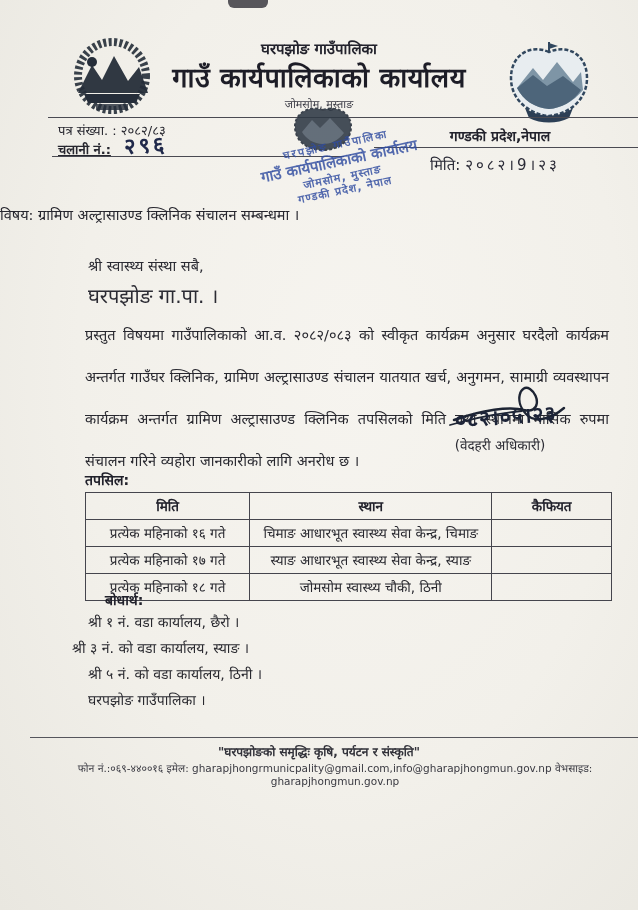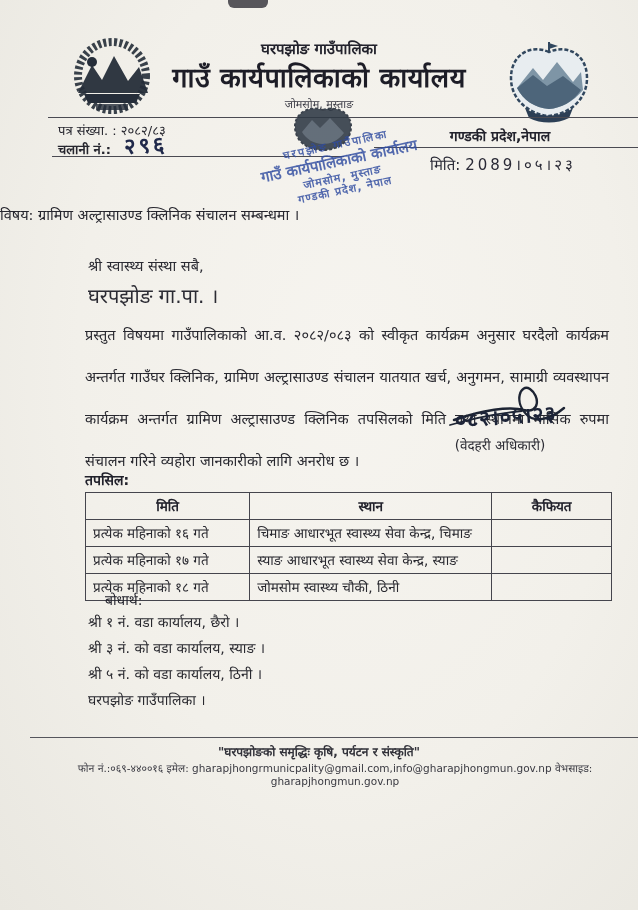--- a/index.html
+++ b/index.html
@@ -26,21 +26,21 @@
 
   
   .rule{background:#4a4a52;height:1px;}
   .rule-top{left:48px;top:117px;width:590px;}
   .rule-chalani{left:52px;top:156px;width:292px;}
   .rule-right{left:374px;top:147px;width:264px;}
   .rule-footer{left:30px;top:737px;width:608px;background:#55555c;}
 
   
   .patra{left:58px;top:121px;font-size:13px;font-weight:normal;color:#26262e;}
-  .chalani{left:58px;top:140px;font-size:13px;font-weight:bold;color:#26262e;}
+  .chalani{left:58px;top:140px;font-size:13px;font-weight:bold;color:#26262e;text-decoration:underline;}
   .chalani-val{left:124px;top:129px;font-size:22px;font-weight:bold;color:#20294a;transform:rotate(-3deg);letter-spacing:3px;}
   .province{left:380px;top:126px;width:240px;text-align:center;font-size:14px;font-weight:bold;color:#23232d;}
   .miti{left:430px;top:154px;font-size:15px;color:#2a2a36;}
   .miti .v{letter-spacing:3px;}
 
   
   .stamp{left:238px;top:138px;width:205px;text-align:center;transform:rotate(-12deg);color:rgba(47,76,160,.82);line-height:1.25;}
   .stamp .s1{font-size:11px;font-weight:bold;letter-spacing:2px;}
   .stamp .s2{font-size:15px;font-weight:bold;}
   .stamp .s3,.stamp .s4{font-size:11px;font-weight:bold;letter-spacing:1px;}
@@ -54,30 +54,30 @@
 
   
   .sig-svg{left:448px;top:380px;width:140px;height:52px;}
   .sig-date{left:455px;top:402px;font-size:21px;font-weight:bold;color:#1d2438;transform:rotate(-4deg);letter-spacing:1px;}
   .sig-name{left:400px;top:436px;width:200px;text-align:center;font-size:13.5px;color:#2c2c34;}
   .sig-title{left:390px;top:455px;width:220px;text-align:center;font-size:14px;font-weight:bold;color:#21212b;}
 
   
   .tapasil{left:85px;top:470px;font-size:14px;font-weight:bold;color:#21212b;}
   table.sched{position:absolute;left:85px;top:492px;width:527px;border-collapse:collapse;font-size:13.5px;color:#28282f;}
-  table.sched th,table.sched td{border:1.2px solid #45454d;padding:3px 7px;height:20px;}
+  table.sched th,table.sched td{border:1.2px solid #45454d;padding:3px 7px;height:20px;text-align:center;}
   table.sched th{font-weight:bold;text-align:center;color:#22222c;}
   td.c-date{width:158px;}
   td.c-place{width:242px;}
   td.c-remark{width:110px;}
 
   
-  .bodhartha{left:85px;top:590px;font-size:14px;font-weight:normal;color:#21212b;padding-left:20px;}
+  .bodhartha{left:85px;top:590px;font-size:14px;font-weight:bold;color:#21212b;padding-left:20px;}
   .cc{font-size:14px;color:#29292f;}
-  .cc0{left:88px;top:612px;} .cc1{left:88px;top:638px;}
+  .cc0{left:88px;top:612px;} .cc1{left:72px;top:638px;}
   .cc2{left:88px;top:664px;} .cc3{left:88px;top:690px;text-align:center;}
 
   
   .motto{left:0;top:743px;width:100%;text-align:center;font-size:12px;font-weight:bold;color:#32323a;}
   .contact{left:0;top:761px;width:100%;text-align:center;font-size:10.5px;color:#3a3a42;padding-left:16px;}
 </style>
 </head>
 <body>
 
 <div class="page">
@@ -109,21 +109,21 @@
   <div class="abs rule rule-chalani"></div>
   <div class="abs rule rule-right"></div>
 
   <div class="abs patra">पत्र संख्या. : २०८२/८३</div>
   <div class="abs chalani">चलानी नं.:</div>
   <div class="abs chalani-val">२९६</div>
 
   <div class="abs province">गण्डकी प्रदेश,नेपाल</div>
   <div class="abs miti">
     <span>मिति:</span>
-    <span class="v">2089।०५।२३</span>
+    <span class="v">२०८२।9।२३</span>
   </div>
 
   <svg class="abs stamp-emblem" viewBox="0 0 66 46">
     <path d="M33,4 C18,-1 4,8 5,22 C6,36 18,44 33,44 C48,44 60,36 61,22 C62,8 48,-1 33,4 Z" fill="#2e3844" stroke="#232c38" stroke-width="2" stroke-dasharray="3 2"></path>
     <path d="M12,26 L22,14 L30,22 L40,12 L54,27 C48,35 40,38 33,38 C24,38 16,33 12,26 Z" fill="#515d6b"></path>
   </svg>
 
   <div class="abs stamp">
     <div class="s1">घरपझोङ गाउँपालिका</div>
     <div class="s2">गाउँ कार्यपालिकाको कार्यालय</div>

